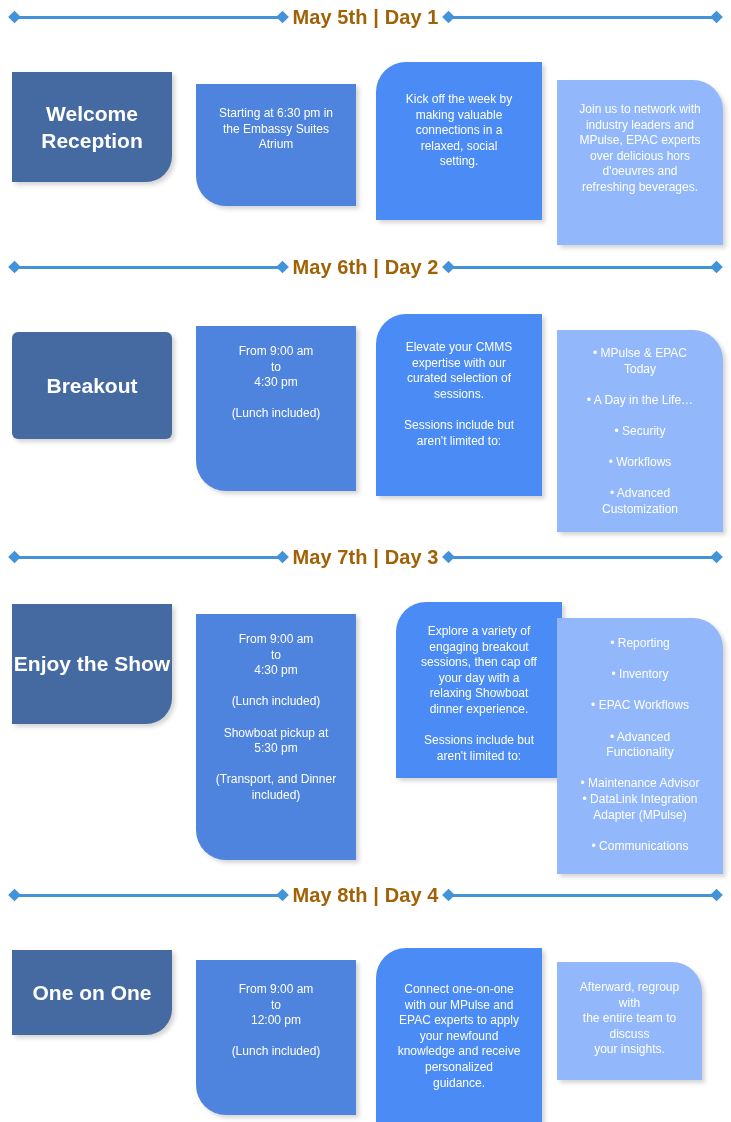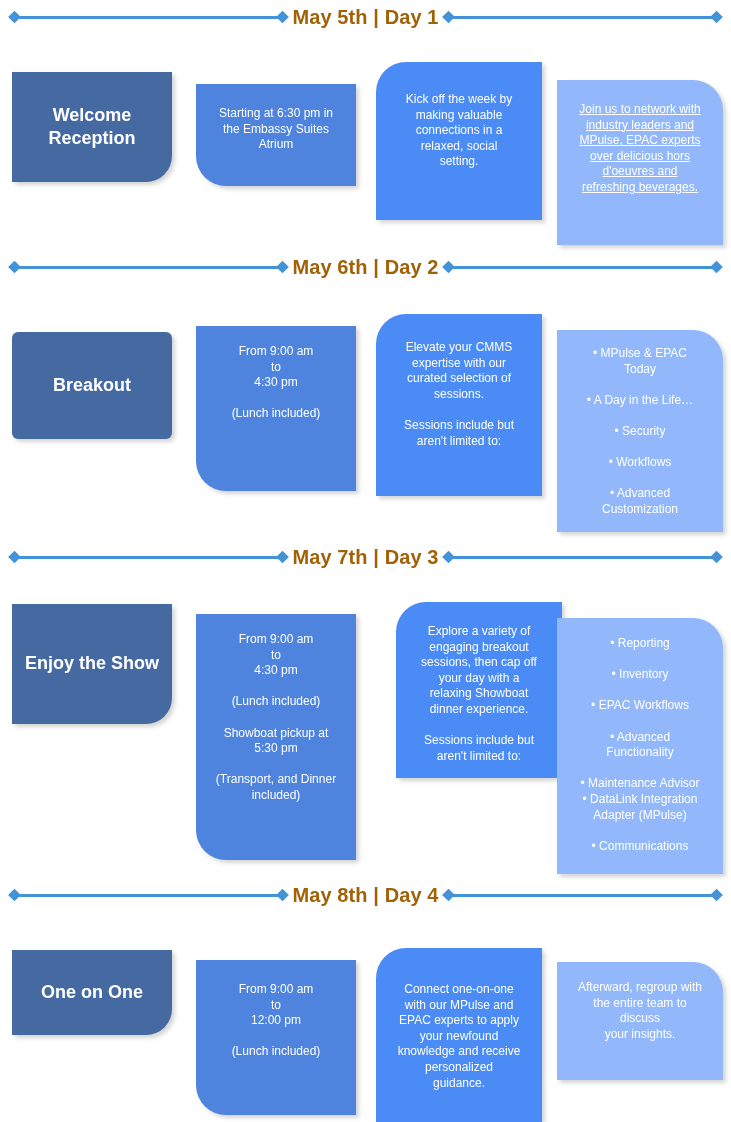--- a/index.html
+++ b/index.html
@@ -74,21 +74,21 @@
   }
 
   
   .card.k1 {
     background: #456AA2;
     border-radius: 0 0 26px 0;
     align-items: center;
     justify-content: center;
   }
   .card.k1 .card-text {
-    font-size: 18px;
+    font-size: 21px;
     font-weight: bold;
     line-height: 1.30;
   }
 
   
   .card.k2 {
     background: #4E83DE;
     border-radius: 0 0 0 30px;
   }
   .card.k2 .card-text { font-size: 12px; }
@@ -114,35 +114,35 @@
   <div class="rule left"></div>
   <div class="day-label">May 5th | Day 1</div>
   <div class="rule right"></div>
 </div>
 
 <div class="card k1" style="left:12px; top:72px; width:160px; height:110px;">
   <div class="card-text">Welcome
 Reception</div>
 </div>
 
-<div class="card k2" style="left:196px; top:84px; width:160px; height:102px; padding:22px 10px 10px;">
+<div class="card k2" style="left:196px; top:84px; width:160px; height:122px; padding:22px 10px 10px;">
   <div class="card-text">Starting at 6:30 pm in
 the Embassy Suites
 Atrium</div>
 </div>
 
 <div class="card k3" style="left:376px; top:62px; width:166px; height:158px; padding:30px 15px 10px;">
   <div class="card-text">Kick off the week by
 making valuable
 connections in a
 relaxed, social
 setting.</div>
 </div>
 
-<div class="card k4" style="left:557px; top:80px; width:166px; height:165px; padding:22px 8px 10px;text-decoration:underline;">
+<div class="card k4" style="left:557px; top:80px; width:166px; height:165px; padding:22px 8px 10px;">
   <div class="card-text">Join us to network with
 industry leaders and
 MPulse, EPAC experts
 over delicious hors
 d'oeuvres and
 refreshing beverages.</div>
 </div>
 
 <div class="day-divider" style="top:250px;">
   <div class="rule left"></div>
@@ -260,17 +260,17 @@
 <div class="card k3" style="left:376px; top:948px; width:166px; height:174px; padding:34px 12px 10px;">
   <div class="card-text">Connect one-on-one
 with our MPulse and
 EPAC experts to apply
 your newfound
 knowledge and receive
 personalized
 guidance.</div>
 </div>
 
-<div class="card k4" style="left:557px; top:962px; width:166px; height:118px; padding:18px 20px 10px;">
+<div class="card k4" style="left:557px; top:962px; width:145px; height:118px; padding:18px 20px 10px;">
   <div class="card-text">Afterward, regroup with
 the entire team to discuss
 your insights.</div>
 </div>
 
 </body></html>

